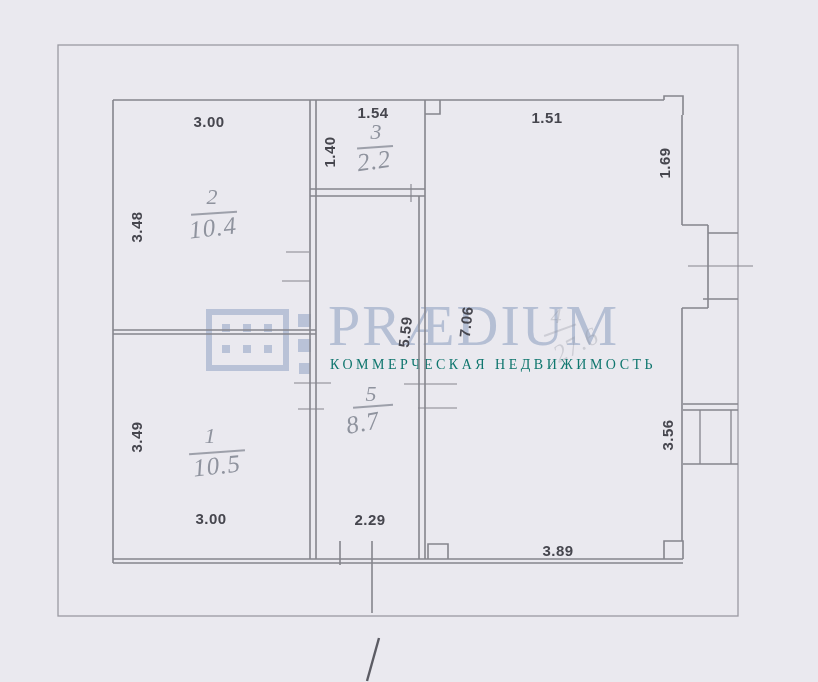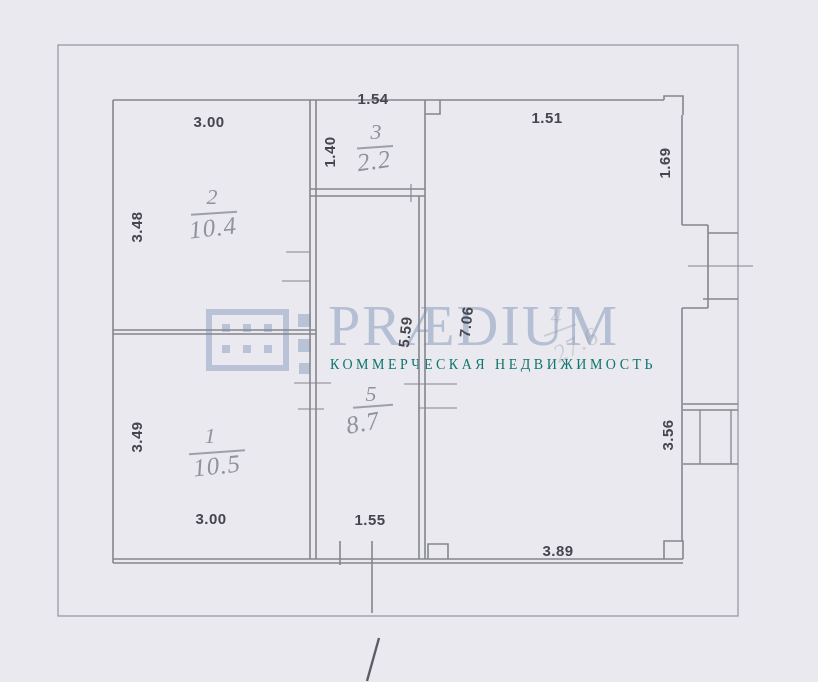--- a/index.html
+++ b/index.html
@@ -84,31 +84,31 @@
     <g fill="none" stroke="#85858d" stroke-width="1.1">
       <path d="M286,252 H309 M282,281 H310"></path>
       <path d="M294,383 H331 M298,409 H324"></path>
       <path d="M404,384 H457 M418,408 H457"></path>
       <path d="M411,184 V202"></path>
     </g>
     <path d="M379,638 L367,681" fill="none" stroke="#5c5c64" stroke-width="2.4"></path>
   </svg>
 
   <div class="dim" style="left:209px;top:121px">3.00</div>
-  <div class="dim" style="left:373px;top:98px">1.54</div>
+  <div class="dim" style="left:373px;top:112px">1.54</div>
   <div class="dim" style="left:547px;top:117px">1.51</div>
   <div class="dim r90" style="left:136px;top:227px">3.48</div>
   <div class="dim r90" style="left:329px;top:152px">1.40</div>
   <div class="dim r90" style="left:664px;top:163px">1.69</div>
   <div class="dim r84" style="left:405px;top:332px">5.59</div>
   <div class="dim r84" style="left:466px;top:322px">7.06</div>
   <div class="dim r90" style="left:667px;top:435px">3.56</div>
   <div class="dim r90" style="left:136px;top:437px">3.49</div>
   <div class="dim" style="left:211px;top:518px">3.00</div>
-  <div class="dim" style="left:370px;top:519px">1.55</div>
+  <div class="dim" style="left:370px;top:519px">2.29</div>
   <div class="dim" style="left:558px;top:550px">3.89</div>
 
   <div class="rlabel rnum" style="left:212px;top:197px">2</div>
   <div class="rline" style="left:214px;top:213px;width:46px"></div>
   <div class="rlabel rarea" style="left:213px;top:228px;transform:translate(-50%,-50%) rotate(-6deg)">10.4</div>
 
   <div class="rlabel rnum" style="left:376px;top:132px">3</div>
   <div class="rline" style="left:375px;top:147px;width:36px"></div>
   <div class="rlabel rarea" style="left:374px;top:161px;transform:translate(-50%,-50%) rotate(-8deg)">2.2</div>
 

